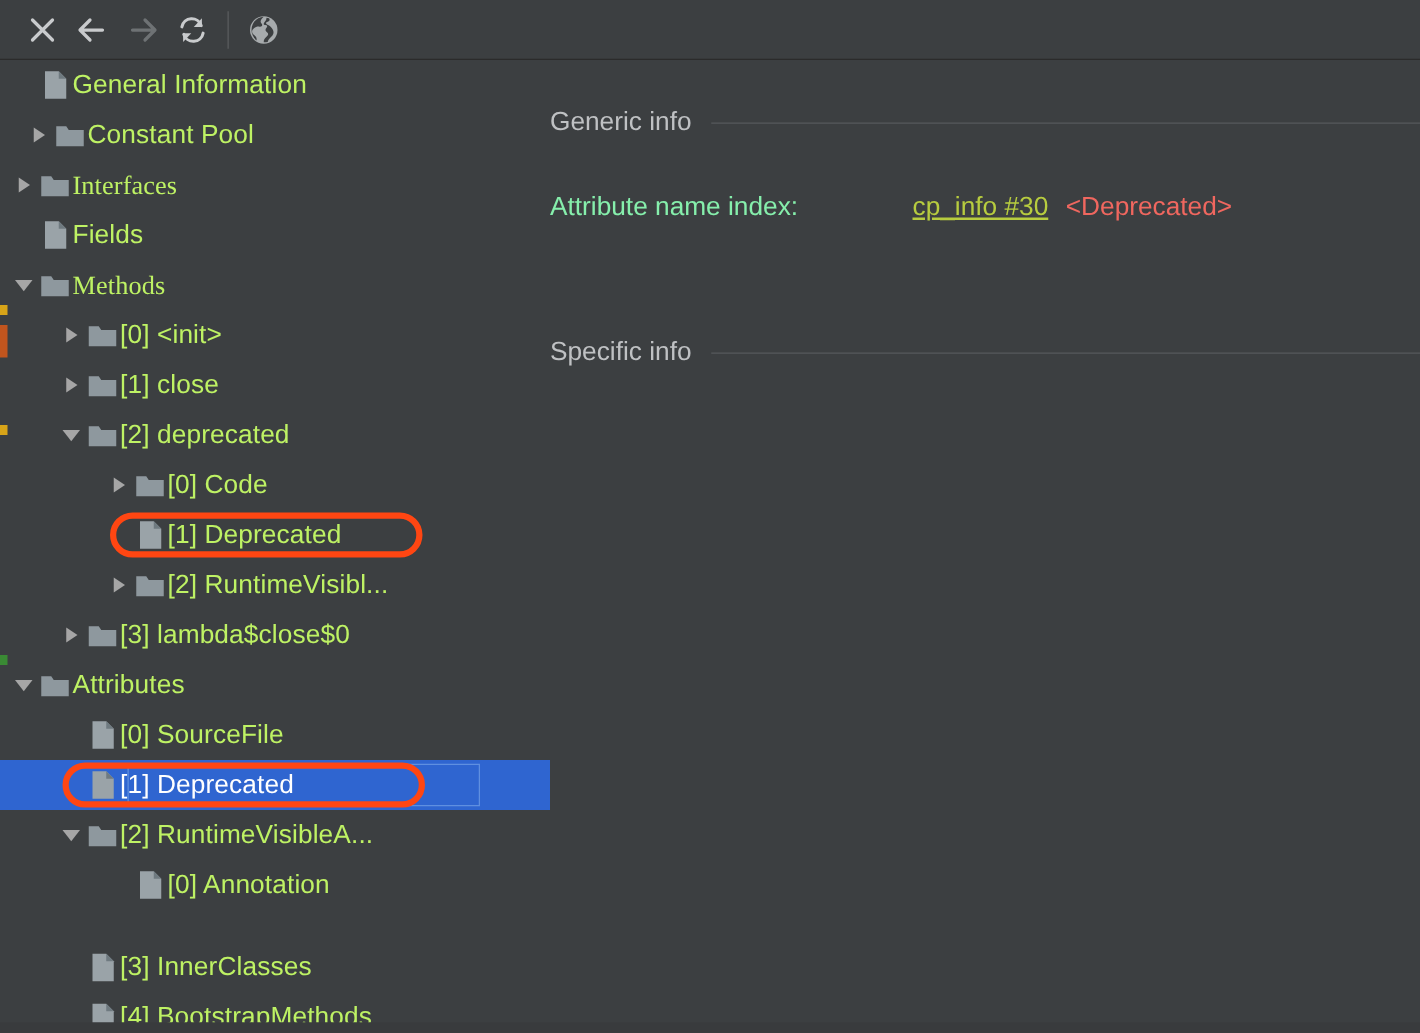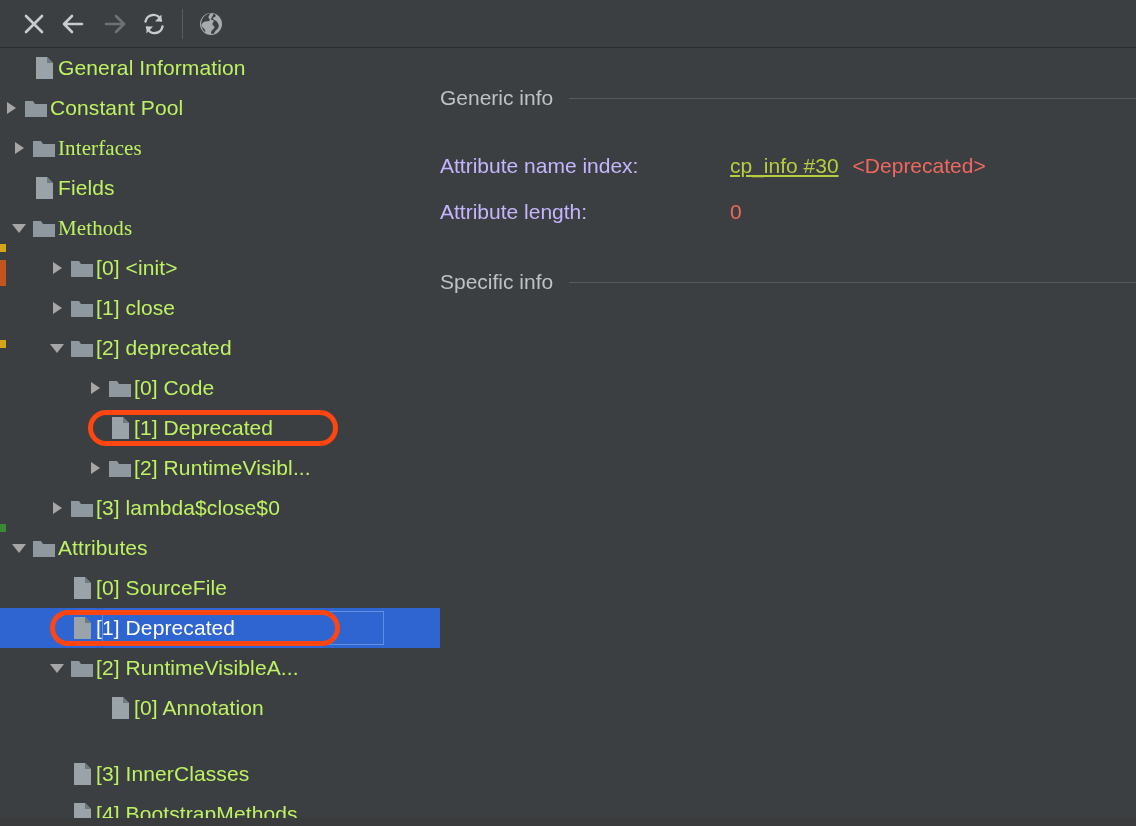--- a/index.html
+++ b/index.html
@@ -171,21 +171,21 @@
   }
   .kv {
     position: absolute;
     left: 0;
     display: flex;
     align-items: baseline;
     font-size: 21px;
     white-space: nowrap;
   }
   .kv-key {
-    color: #c4b5fd;
+    color: #86efac;
     width: 290px;
     flex: 0 0 auto;
   }
   .kv-link {
     color: #b7cc3f;
     text-decoration: underline;
     flex: 0 0 auto;
   }
   .kv-red {
     color: #f0675f;
@@ -263,21 +263,21 @@
       <div class="row" style="padding-left: 8px;">
         <span class="twisty none"></span>
         <span class="node-icon">
           <svg width="19" height="24" viewBox="0 0 19 24">
             <path d="M1 1 H12 L18 7 V23 H1 Z" fill="#9aa3a8"></path>
             <path d="M12 1 L12 7 L18 7 Z" fill="#6f7a80"></path>
           </svg>
         </span>
         <span class="row-label">General Information</span>
       </div>
-      <div class="row" style="padding-left: 0;">
+      <div class="row" style="padding-left: 20px;">
         <span class="twisty">
           <span class="tri-right"></span>
         </span>
         <span class="node-icon">
           <svg width="24" height="20" viewBox="0 0 24 20">
             <path d="M1 3 H9 L11 6 H23 V19 H1 Z" fill="#8e989e"></path>
           </svg>
         </span>
         <span class="row-label">Constant Pool</span>
       </div>
@@ -472,24 +472,20 @@
       <span class="section-title">Generic info</span>
       <span class="section-rule"></span>
     </div>
 
     <div class="kv" style="top:106px;">
       <span class="kv-key">Attribute name index:</span>
       <a class="kv-link" href="#">cp_info #30</a>
       <span class="kv-red">&lt;Deprecated&gt;</span>
     </div>
 
-    <div class="kv" style="top:152px;">
-      <span class="kv-key">Attribute length:</span>
-      <span class="kv-num">0</span>
-    </div>
 
     <div class="section-head" style="top:222px;">
       <span class="section-title">Specific info</span>
       <span class="section-rule"></span>
     </div>
 
   </div>
 </div>
 
 <div id="bottom-strip"></div>

